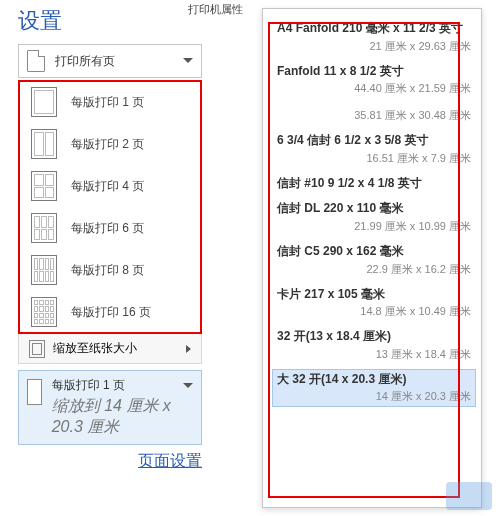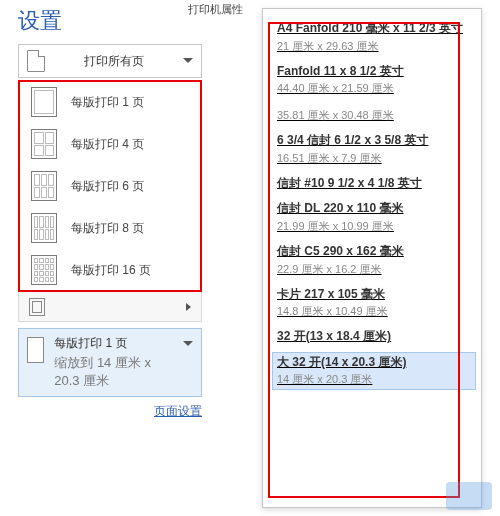--- a/index.html
+++ b/index.html
@@ -26,21 +26,20 @@
     }
     .print-all-row {
       display: flex;
       align-items: center;
       border: 1px solid #c6c6c6;
       background: #fff;
       height: 34px;
       padding: 0 8px;
       margin-bottom: 2px;
       gap: 10px;
-      text-align: center;
     }
     .doc-icon {
       width: 18px; height: 22px;
       border: 1px solid #888;
       border-radius: 1px;
       position: relative;
       background: #fff;
     }
     .doc-icon::after {
       content: "";
@@ -131,40 +130,39 @@
       gap: 10px;
     }
     .bot-thumb {
       width: 22px; height: 26px;
       border: 1px solid #888;
       margin-top: 2px;
       background: #fff;
     }
     .bot-text { display: flex; flex-direction: column; gap: 2px; }
     .bot-title { color: #333; }
-    .bot-sub { color: #777; font-size: 13px; }
+    .bot-sub { color: #777; font-size: 16px; font-style: italic; }
     .bot-chev { margin-left: auto; margin-top: 6px; }
     .page-setup-link {
       text-align: right;
       color: #2a5db0;
       text-decoration: underline;
-      font-size: 12px;
+      font-size: 16px;
       margin-top: 6px;
       cursor: pointer;
     }
     .right-pane {
       position: absolute;
       left: 262px;
       top: 8px;
       width: 220px;
       height: 500px;
       border: 1px solid #c6c6c6;
       background: #fff;
       box-shadow: 0 2px 6px rgba(0,0,0,0.15);
-      text-decoration: underline;
     }
     .red-box-right {
       position: absolute;
       left: 268px;
       top: 22px;
       width: 192px;
       height: 476px;
       border: 2px solid #e60000;
       pointer-events: none;
     }
@@ -175,21 +173,21 @@
       gap: 10px;
     }
     .paper-item { cursor: pointer; }
     .paper-item.highlight {
       background: #d8e8fa;
       border: 1px solid #a6c8e6;
       margin: -3px -5px;
       padding: 2px 4px;
     }
     .p-title { color: #333; font-weight: bold; font-size: 12px; line-height: 1.3; }
-    .p-sub { color: #888; font-size: 11px; margin-top: 2px; }
+    .p-sub { color: #888; font-size: 11px; margin-top: 2px; text-align: right; }
     .partial-title-top {
       color: #444;
       font-size: 11px;
       position: absolute;
       left: 188px;
       top: 2px;
     }
     .watermark {
       position: absolute;
       right: 8px;
@@ -218,20 +216,27 @@
 
   <div class="per-page-panel">
     <div class="red-box-left" id="per-items">
         <div class="per-item">
           <div class="thumb g1x1">
             <div class="cell"></div>
           </div>
           <span class="per-label">每版打印 1 页</span>
         </div>
         <div class="per-item">
+          <div class="thumb g1x2">
+            <div class="cell"></div>
+            <div class="cell"></div>
+          </div>
+          <span class="per-label">每版打印 2 页</span>
+        </div>
+        <div class="per-item">
           <div class="thumb g2x2">
             <div class="cell"></div>
             <div class="cell"></div>
             <div class="cell"></div>
             <div class="cell"></div>
           </div>
           <span class="per-label">每版打印 4 页</span>
         </div>
         <div class="per-item">
           <div class="thumb g2x3">
@@ -274,20 +279,21 @@
             <div class="cell"></div>
             <div class="cell"></div>
             <div class="cell"></div>
             <div class="cell"></div>
           </div>
           <span class="per-label">每版打印 16 页</span>
         </div>
       </div>
     <div class="scale-row">
       <span class="scale-icon"></span>
+      <span>缩放至纸张大小</span>
       <span class="chev-right"></span>
     </div>
   </div>
 
   <div class="bottom-selected">
     <span class="bot-thumb"></span>
     <div class="bot-text">
       <span class="bot-title">每版打印 1 页</span>
       <span class="bot-sub">缩放到 14 厘米 x 20.3 厘米</span>
     </div>
@@ -324,20 +330,21 @@
       <div class="paper-item">
         <div class="p-title">信封 C5 290 x 162 毫米</div>
         <div class="p-sub">22.9 厘米 x 16.2 厘米</div>
       </div>
       <div class="paper-item">
         <div class="p-title">卡片 217 x 105 毫米</div>
         <div class="p-sub">14.8 厘米 x 10.49 厘米</div>
       </div>
       <div class="paper-item">
         <div class="p-title">32 开(13 x 18.4 厘米)</div>
+        <div class="p-sub">13 厘米 x 18.4 厘米</div>
       </div>
       <div class="paper-item highlight">
         <div class="p-title">大 32 开(14 x 20.3 厘米)</div>
         <div class="p-sub">14 厘米 x 20.3 厘米</div>
       </div>
     </div>
 </div>
 
 <div class="red-box-right"></div>
 <div class="watermark"></div>

